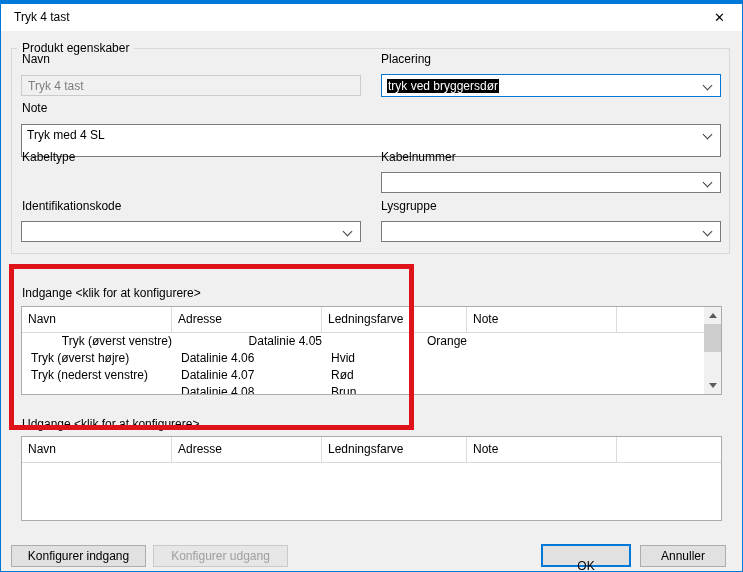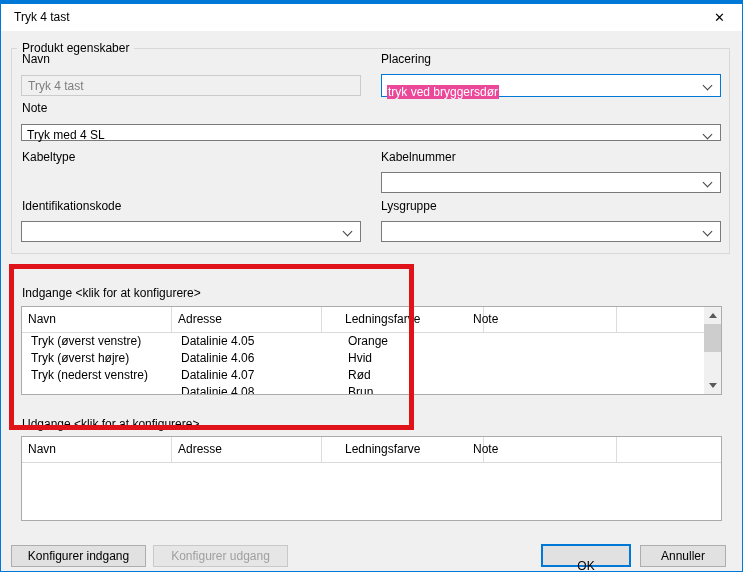--- a/index.html
+++ b/index.html
@@ -29,21 +29,21 @@
     border:1px solid #cbcbcb; color:#7e7e7e;
   }
   .textfield .value { position:absolute; left:6px; top:3px; white-space:pre; }
 
   .combo {
     position:absolute; box-sizing:border-box; background:#ffffff;
     border:1px solid #7a7a7a; cursor:default;
   }
   .combo.focused { border:1px solid #0078d7; }
   .combo .value { position:absolute; left:5px; top:3px; white-space:pre; }
-  .combo .value.sel { background:#ec4899; color:#ffffff; padding:0 1px;margin-top:6px; }
+  .combo .value.sel { background:#000000; color:#ffffff; padding:0 1px; }
   .chevron {
     position:absolute; right:9px; top:6px; width:6px; height:6px;
     border-right:1px solid #404040; border-bottom:1px solid #404040;
     transform:rotate(45deg);
   }
 
   .table { position:absolute; background:#ffffff; border:1px solid #ababab; box-sizing:border-box; }
   .thead { position:absolute; top:0; left:0; height:25px; border-bottom:1px solid #d9d9d9; background:#ffffff; }
   .th {
     position:absolute; top:0; height:25px; box-sizing:border-box;
@@ -51,21 +51,21 @@
     white-space:nowrap; overflow:hidden;
   }
   .tbody { position:absolute; top:25px; left:0; bottom:0; overflow:hidden; }
   .tr { position:absolute; left:0; right:0; height:17px; }
   .td {
     position:absolute; top:0; height:17px; box-sizing:border-box;
     padding:2px 0 0 9px; font-size:12px; white-space:nowrap; overflow:hidden;
   }
   .c1 { left:0;   width:150px; }
   .c2 { left:150px; width:150px; }
-  .c3 { left:300px; width:145px;margin-left:17px; }
+  .c3 { left:300px; width:145px; }
   .c4 { left:445px; width:150px; }
   .c5 { left:595px; width:87px; border-right:none; }
 
   .vscroll { position:absolute; top:0; right:0; bottom:0; width:17px; background:#f0f0f0; }
   .scroll-btn { position:absolute; left:0; width:17px; height:17px; background:#f0f0f0; }
   .scroll-btn.up { top:0; } .scroll-btn.down { bottom:0; }
   .tri-up { width:0; height:0; border-left:4px solid transparent; border-right:4px solid transparent; border-bottom:5px solid #5a5a5a; margin:6px auto 0; }
   .tri-down { width:0; height:0; border-left:4px solid transparent; border-right:4px solid transparent; border-top:5px solid #5a5a5a; margin:6px auto 0; }
   .thumb { position:absolute; left:0; top:17px; width:17px; height:28px; background:#cdcdcd; }
 
@@ -104,21 +104,21 @@
     <span class="value">Tryk 4 tast</span>
   </div>
 
   <span class="label" style="left:380px; top:51px;">Placering</span>
   <div class="combo focused" style="left:380px; top:73px; width:340px; height:23px;">
     <span class="value sel" style="top:4px;">tryk ved bryggersdør</span>
     <span class="chevron" style="top:7px;"></span>
   </div>
 
   <span class="label" style="left:21px; top:100px;">Note</span>
-  <div class="combo" style="left:20px; top:123px; width:700px; height:17px;">
+  <div class="combo" style="left:20px; top:123px; width:700px; height:33px;">
     <span class="value">Tryk med 4 SL</span>
     <span class="chevron"></span>
   </div>
 
   <span class="label" style="left:21px; top:149px;">Kabeltype</span>
 
   <span class="label" style="left:380px; top:149px;">Kabelnummer</span>
   <div class="combo" style="left:380px; top:171px; width:340px; height:21px;">
     <span class="value"></span>
     <span class="chevron"></span>
@@ -140,21 +140,21 @@
 
   <div class="table" style="left:20px; top:305px; width:701px; height:89px;">
     <div class="thead" style="right:17px;">
       <div class="th c1">Navn</div>
       <div class="th c2">Adresse</div>
       <div class="th c3">Ledningsfarve</div>
       <div class="th c4">Note</div>
       <div class="th c5"></div>
     </div>
     <div class="tbody" style="right:17px;">
-      <div class="tr" style="top:0;">
+      <div class="tr" style="top:0;text-align:right;">
         <div class="td c1">Tryk (øverst venstre)</div>
         <div class="td c2">Datalinie 4.05</div>
         <div class="td c3">Orange</div>
         <div class="td c4"></div>
       </div>
       <div class="tr" style="top:17px;">
         <div class="td c1">Tryk (øverst højre)</div>
         <div class="td c2">Datalinie 4.06</div>
         <div class="td c3">Hvid</div>
         <div class="td c4"></div>

